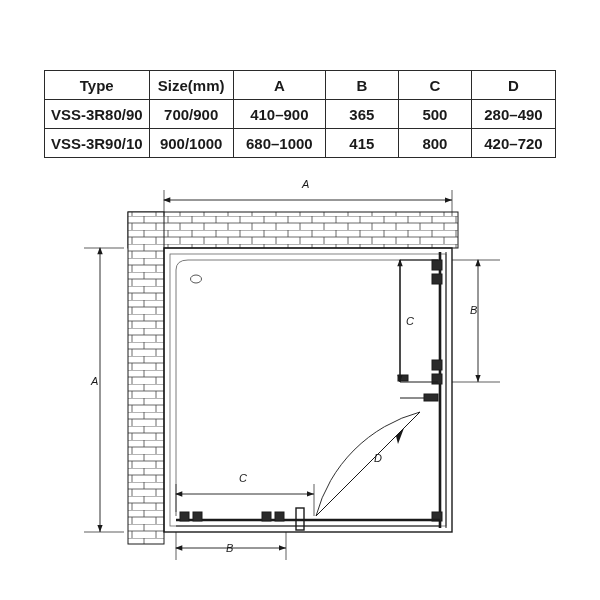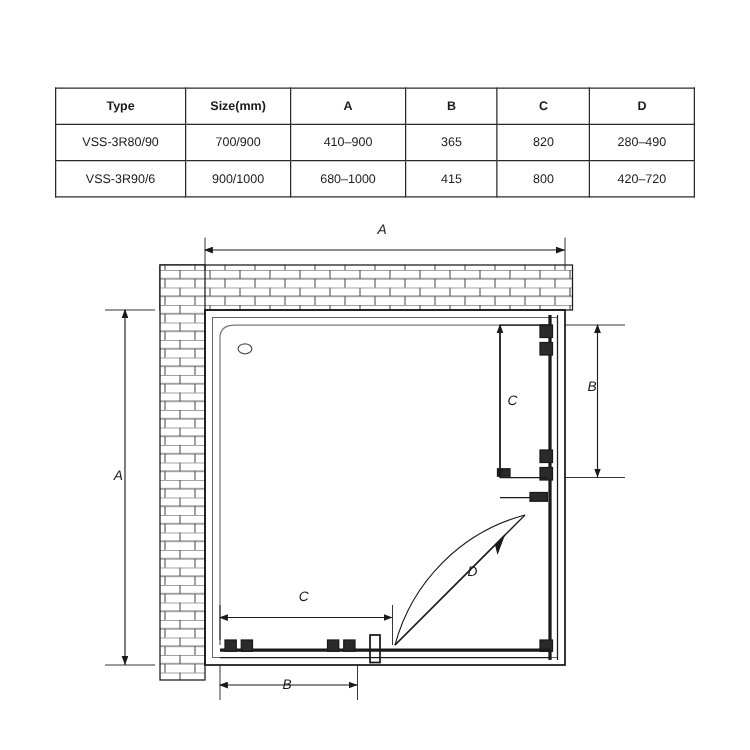--- a/index.html
+++ b/index.html
@@ -21,29 +21,29 @@
     height: 600px;
   }
 
   
   .spec-table {
     position: absolute;
     left: 44px;
     top: 70px;
     width: 512px;
     border-collapse: collapse;
-    font-size: 10px;
+    font-size: 15px;
   }
   .spec-table th,
   .spec-table td {
     border: 1px solid #2a2a2a;
     text-align: center;
     padding: 0;
     height: 28px;
-    font-weight: normal;
+    font-weight: bold;
     color: #1a1a1a;
     white-space: nowrap;
   }
   .spec-table th {
     font-weight: bold;
   }
   .col-type  { width: 104px; }
   .col-size  { width: 84px; }
   .col-a     { width: 92px; }
   .col-b     { width: 74px; }
@@ -82,25 +82,25 @@
         <th class="col-c">C</th>
         <th class="col-d">D</th>
       </tr>
     </thead>
     <tbody>
       <tr>
         <td>VSS-3R80/90</td>
         <td>700/900</td>
         <td>410–900</td>
         <td>365</td>
-        <td>820</td>
+        <td>500</td>
         <td>280–490</td>
       </tr>
       <tr>
-        <td>VSS-3R90/6</td>
+        <td>VSS-3R90/10</td>
         <td>900/1000</td>
         <td>680–1000</td>
         <td>415</td>
         <td>800</td>
         <td>420–720</td>
       </tr>
     </tbody>
   </table>
 
   <div id="drawing">

